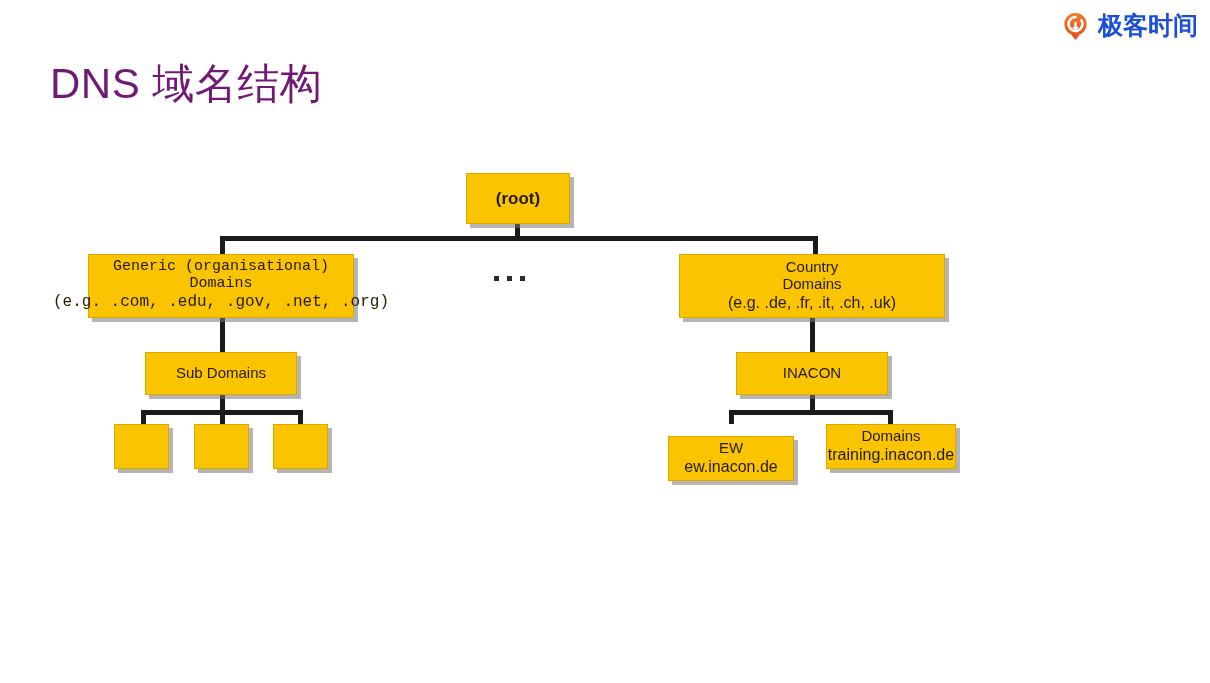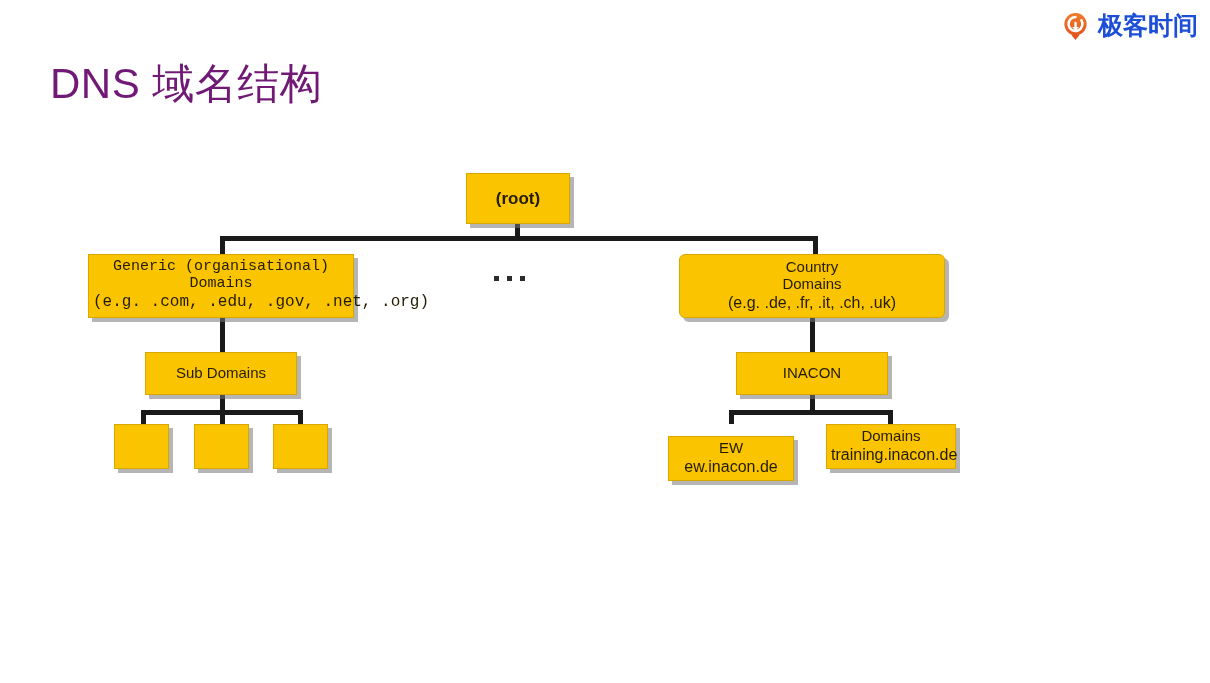--- a/index.html
+++ b/index.html
@@ -62,20 +62,21 @@
   }
 
   .node {
     position: absolute;
     box-sizing: border-box;
     background: #fbc400;
     border: 1px solid #d9a800;
     box-shadow: 4px 4px 0 rgba(120,120,120,0.55);
     display: flex;
     flex-direction: column;
+    align-items: center;
     justify-content: center;
     text-align: center;
     color: #231c00;
     z-index: 3;
     padding: 0 4px;
   }
   .node .t1 {
     font-size: 15px;
     line-height: 1.13;
     white-space: nowrap;
@@ -163,21 +164,21 @@
   <div class="node" style="left:466px; top:173px; width:104px; height:51px;">
     <span class="t1 bold">(root)</span>
   </div>
 
   <div class="node" style="left:88px; top:254px; width:266px; height:64px;font-family:Liberation Mono, monospace;">
     <span class="t1">Generic (organisational)</span>
     <span class="t1">Domains</span>
     <span class="t2">(e.g. .com, .edu, .gov, .net, .org)</span>
   </div>
 
-  <div class="node" style="left:679px; top:254px; width:266px; height:64px;border-radius:6px;">
+  <div class="node" style="left:679px; top:254px; width:266px; height:64px;">
     <span class="t1">Country</span>
     <span class="t1">Domains</span>
     <span class="t2">(e.g. .de, .fr, .it, .ch, .uk)</span>
   </div>
 
   <div class="node" style="left:145px; top:352px; width:152px; height:43px;">
     <span class="t1">Sub Domains</span>
   </div>
 
   <div class="node" style="left:736px; top:352px; width:152px; height:43px;">

